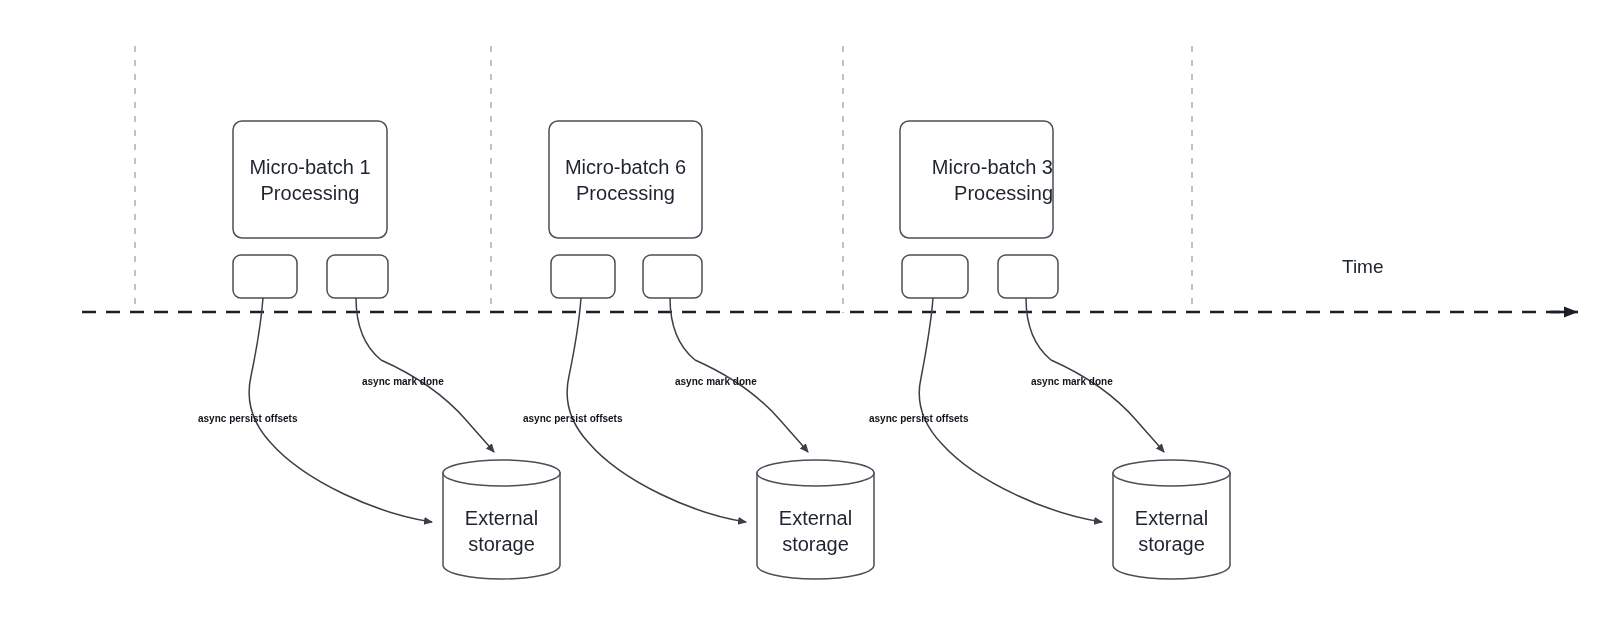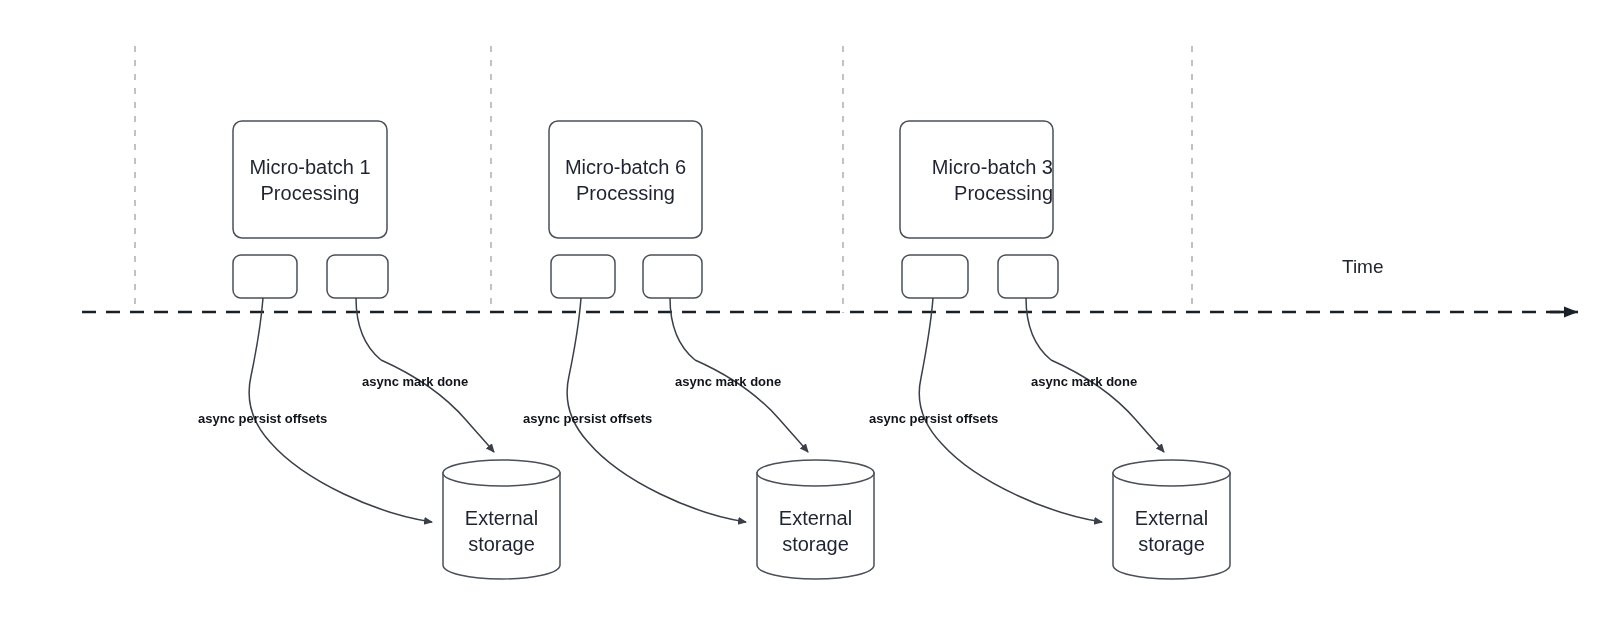--- a/index.html
+++ b/index.html
@@ -32,21 +32,21 @@
     font-family: "Liberation Sans", sans-serif;
     font-size: 20px;
     line-height: 26px;
     white-space: pre-line;
     pointer-events: none;
   }
   .edge-label {
     position: absolute;
     color: #10131a;
     font-family: "Liberation Sans", sans-serif;
-    font-size: 13px;
+    font-size: 10px;
     font-weight: bold;
     line-height: 17px;
     white-space: nowrap;
   }
   .axis-label {
     position: absolute;
     color: #20252f;
     font-family: "Liberation Sans", sans-serif;
     font-size: 19px;
     line-height: 22px;

